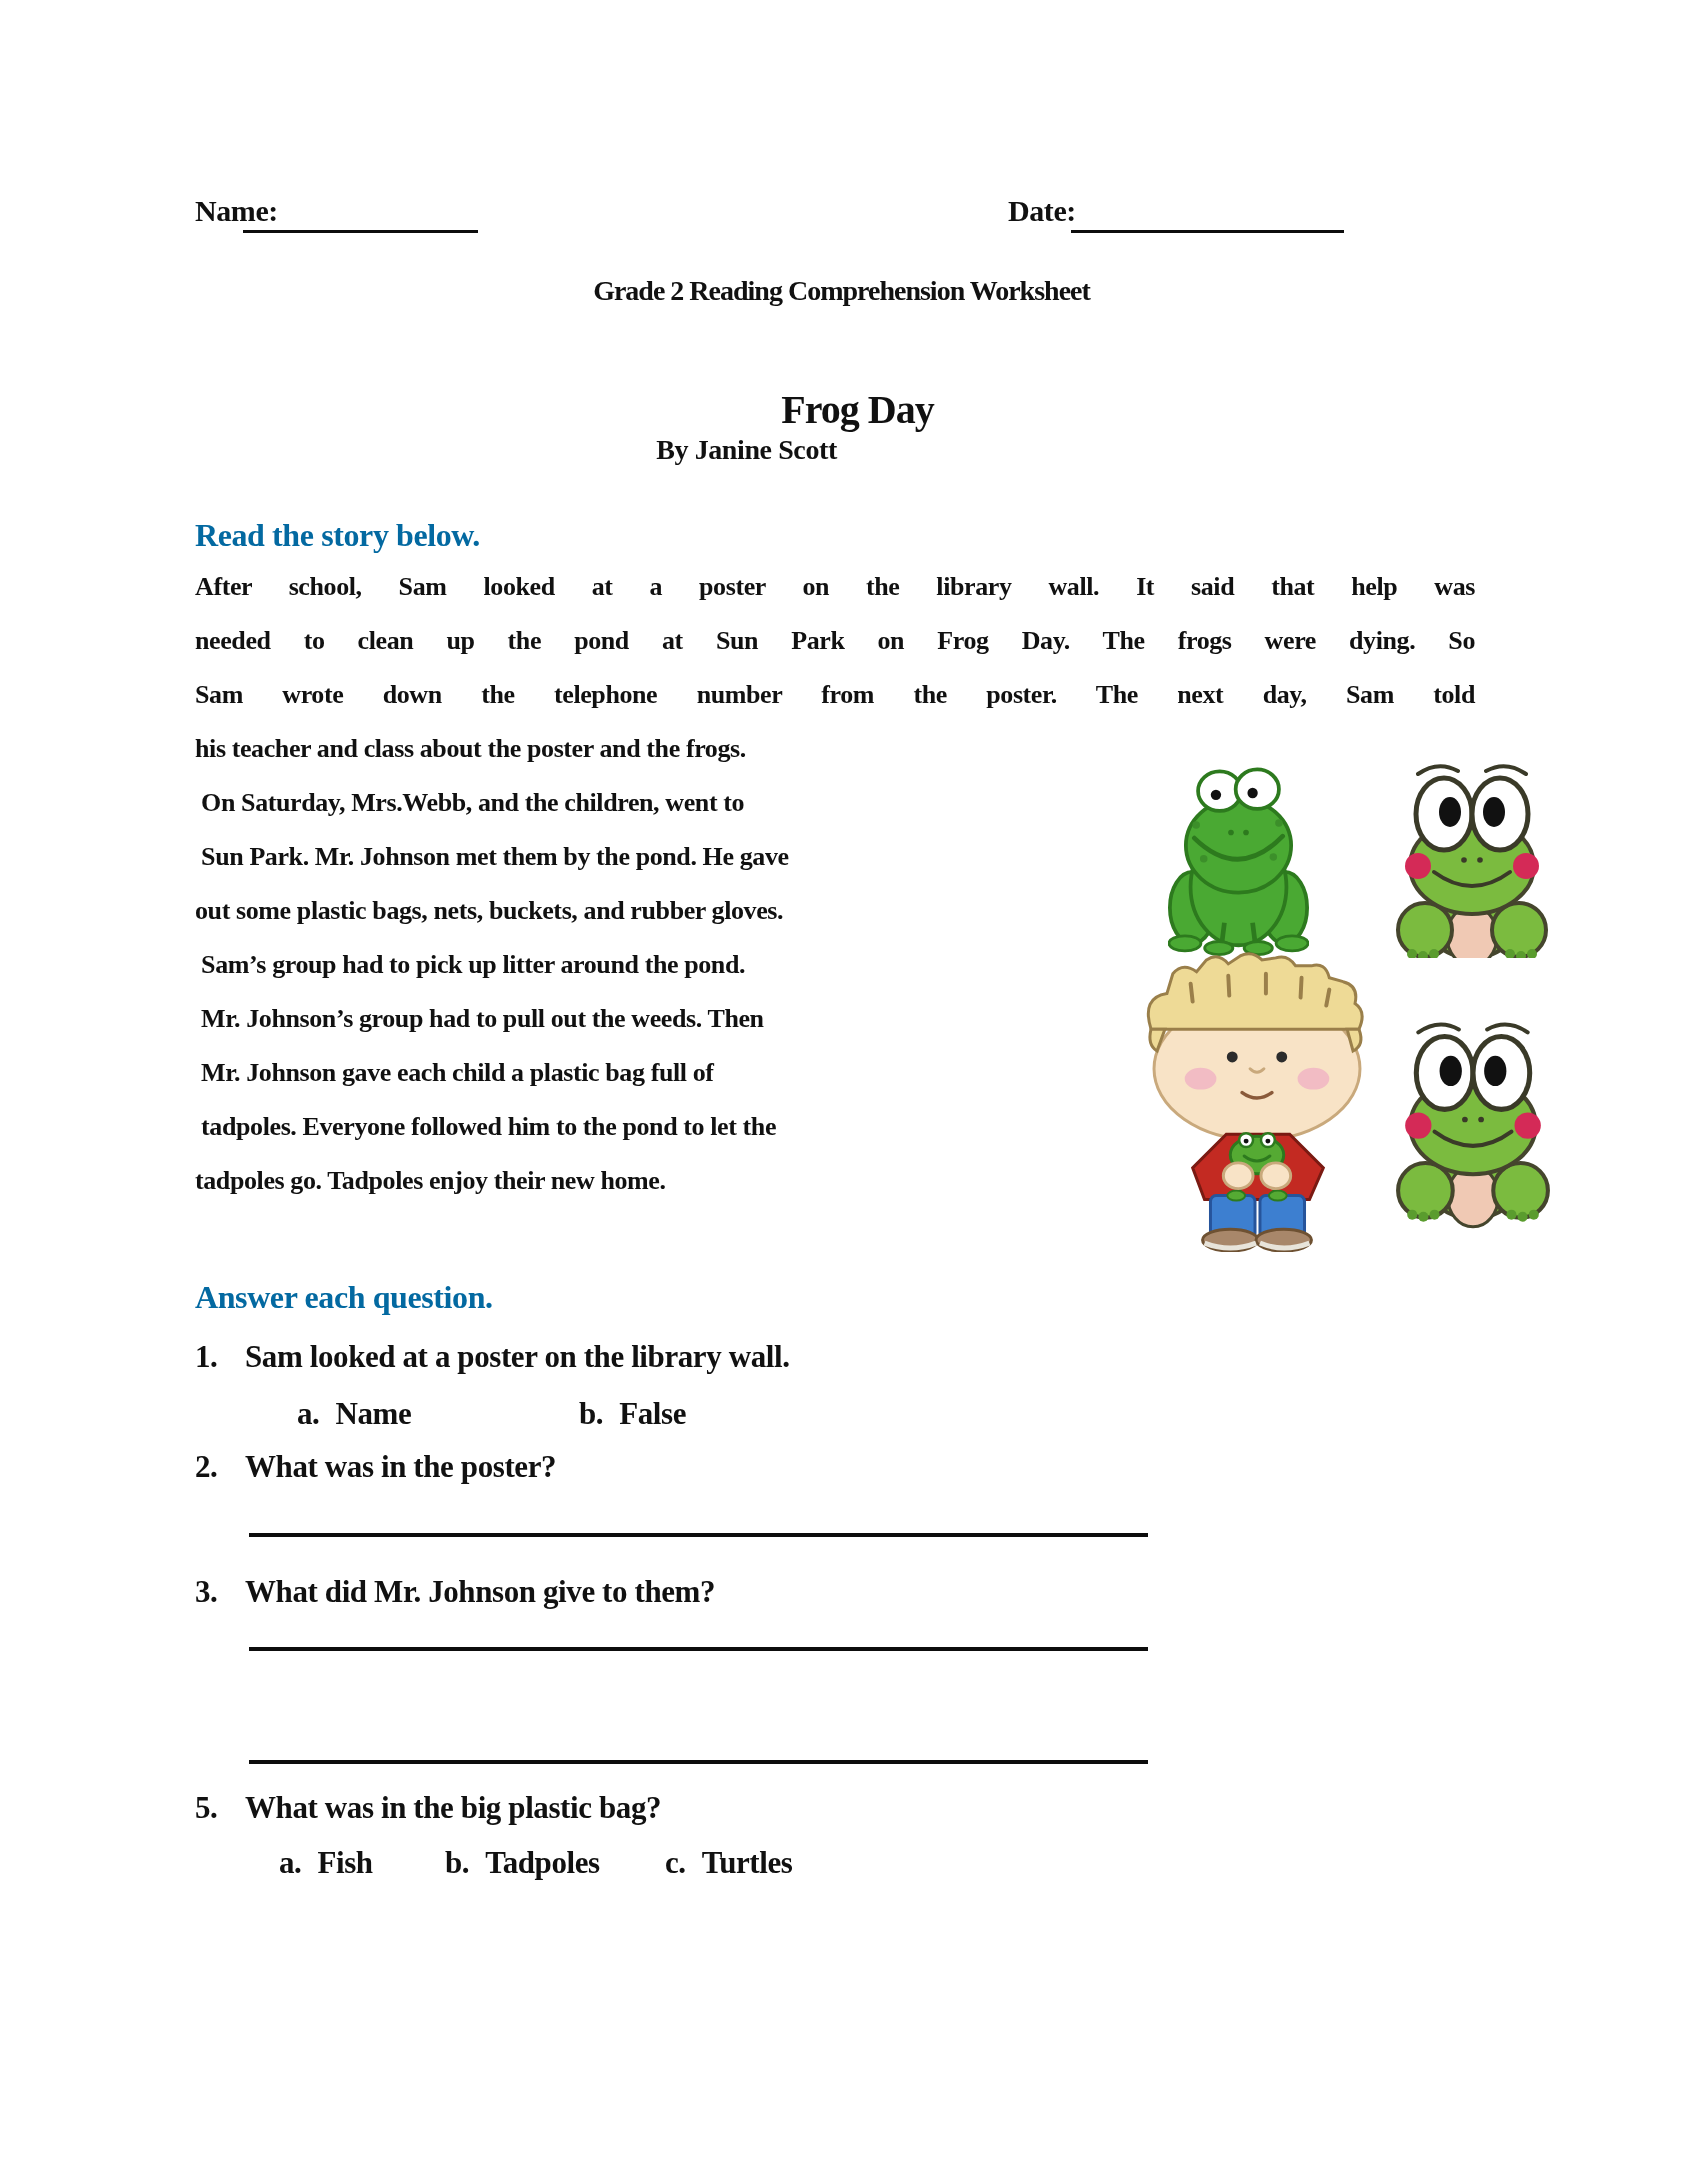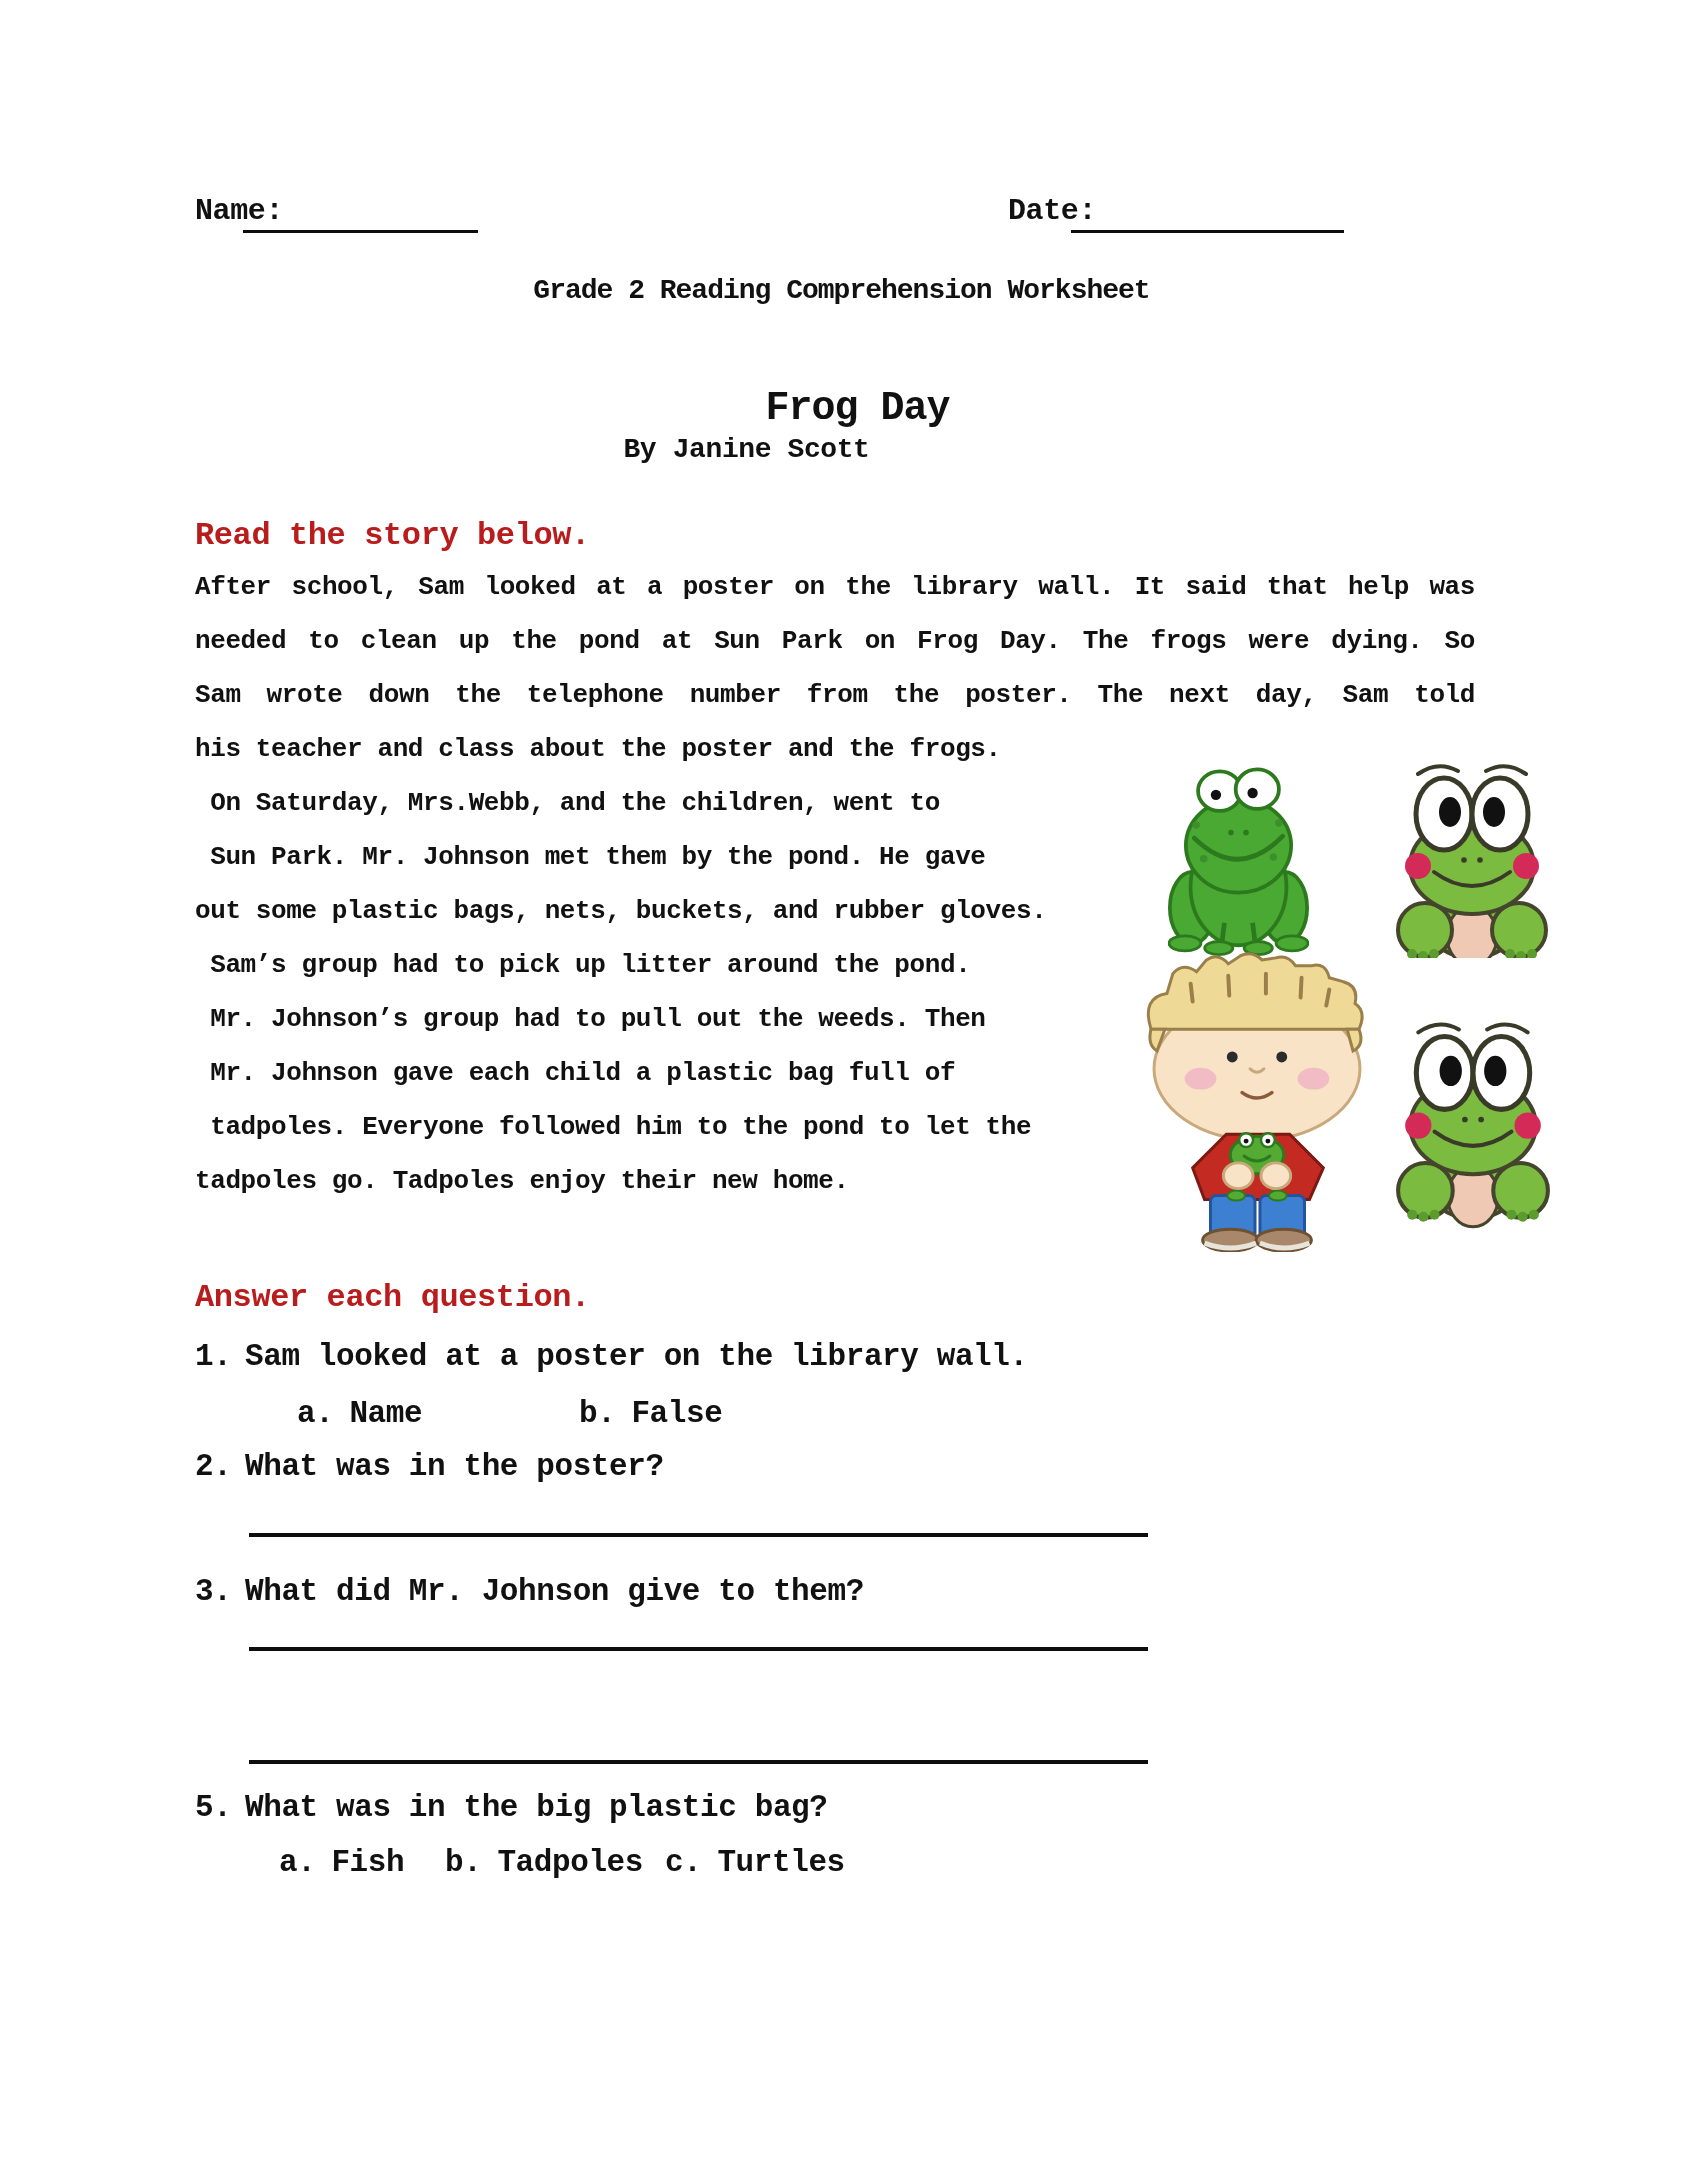--- a/index.html
+++ b/index.html
@@ -1,35 +1,35 @@
 <!DOCTYPE html>
 <html><head>
 <meta charset="utf-8">
 <style>
   html,body{margin:0;padding:0;background:#ffffff;}
   .page{
     position:relative; width:1683px; height:2178px; background:#ffffff;
-    font-family:Liberation Mono, monospace; color:#111; overflow:hidden;
+    font-family:Liberation Serif, serif; color:#111; overflow:hidden;
     font-weight:bold; letter-spacing:-0.4px;border-radius:29px;
   }
   
   .hdr-label{position:absolute; top:194px; font-size:30px;}
   .hdr-label.name{left:195px;}
   .hdr-label.date{left:1008px;}
   .write-line{position:absolute; top:230px; height:3px; background:#0d0d0d;}
   .name-line{left:243px; width:235px;}
   .date-line{left:1071px; width:273px;}
   
   .title{position:absolute; top:275px; left:0; width:1683px; margin:0;
     text-align:center; font-size:28px; letter-spacing:-1px;}
   .story-title{position:absolute; top:370px; left:0; width:1683px; margin:16px;
     text-align:center; font-size:40px; letter-spacing:-1px;}
   .byline{position:absolute; top:434px; left:0; width:1493px;
     text-align:center; font-size:28px;}
-  .section-heading{position:absolute; left:195px; font-size:32px; color:#b91c1c;}
+  .section-heading{position:absolute; left:195px; font-size:32px; color:#0369a1;}
   .section-heading.read{top:517px;}
   .section-heading.answers{top:1279px;}
   
   .story{position:absolute; left:195px; top:560px; width:1280px;}
   .story-line{height:54px; font-size:26px; white-space:pre; line-height:54px;}
   .story-line.stretch{text-align:justify; text-align-last:justify; white-space:normal;}
   
   .illus{position:absolute;}
   .illus svg{display:block; width:100%; height:100%;}
   .frog1{left:1168px; top:764px; width:141px; height:198px;}

